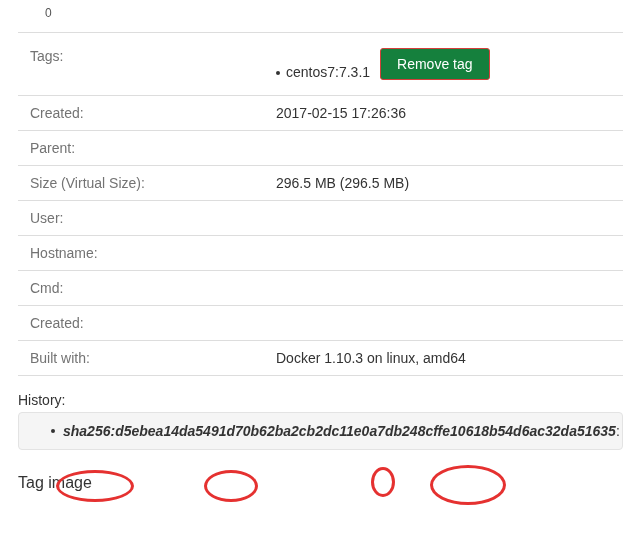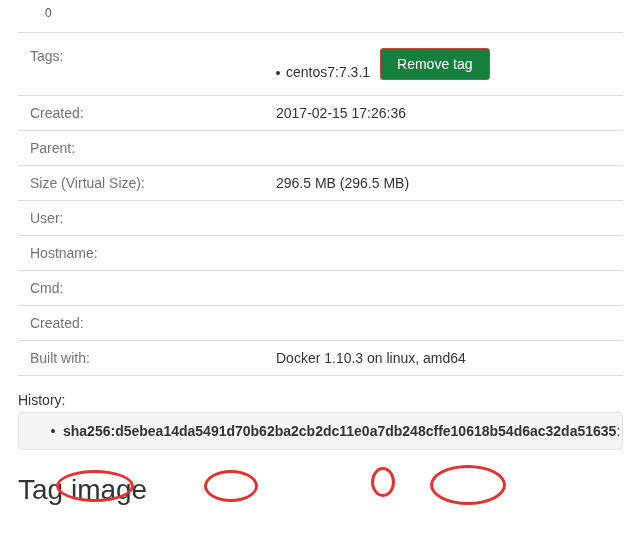--- a/index.html
+++ b/index.html
@@ -79,26 +79,26 @@
     }
     .bullet {
       display: inline-block;
       width: 4px;
       height: 4px;
       background: #333;
       border-radius: 50%;
       margin: 0 8px 2px 20px;
       vertical-align: middle;
     }
-    .history-item b { font-weight: bold; }
+    .history-item b { font-weight: bold; font-style: italic; }
     .tag-image-section {
       margin: 0 18px 10px;
     }
     .tag-image-heading {
-      font-size: 28px;
+      font-size: 16px;
       font-weight: 400;
       color: #333;
       margin-bottom: 18px;
       padding-top: 6px;
     }
     .circle-annot {
       position: absolute;
       border: 3px solid #e53130;
       border-radius: 50%;
       pointer-events: none;

